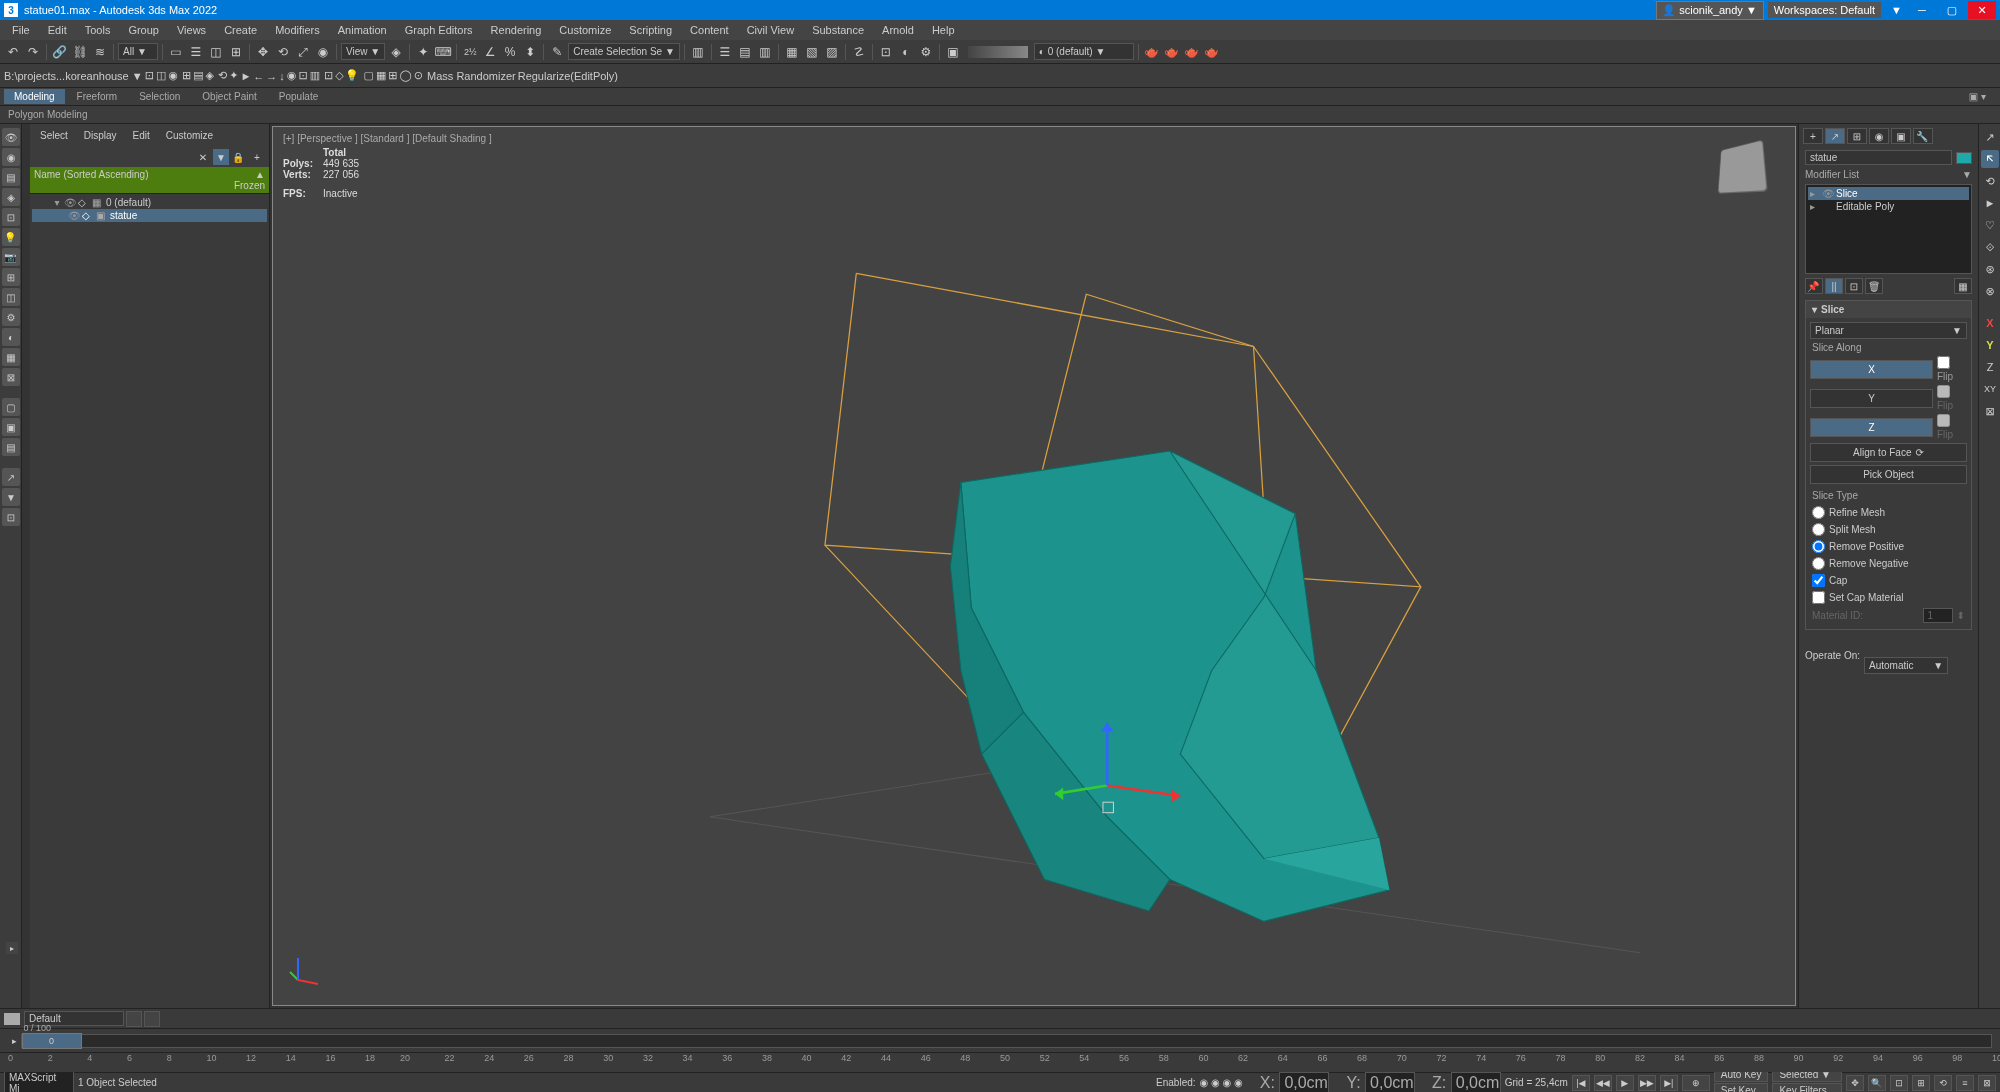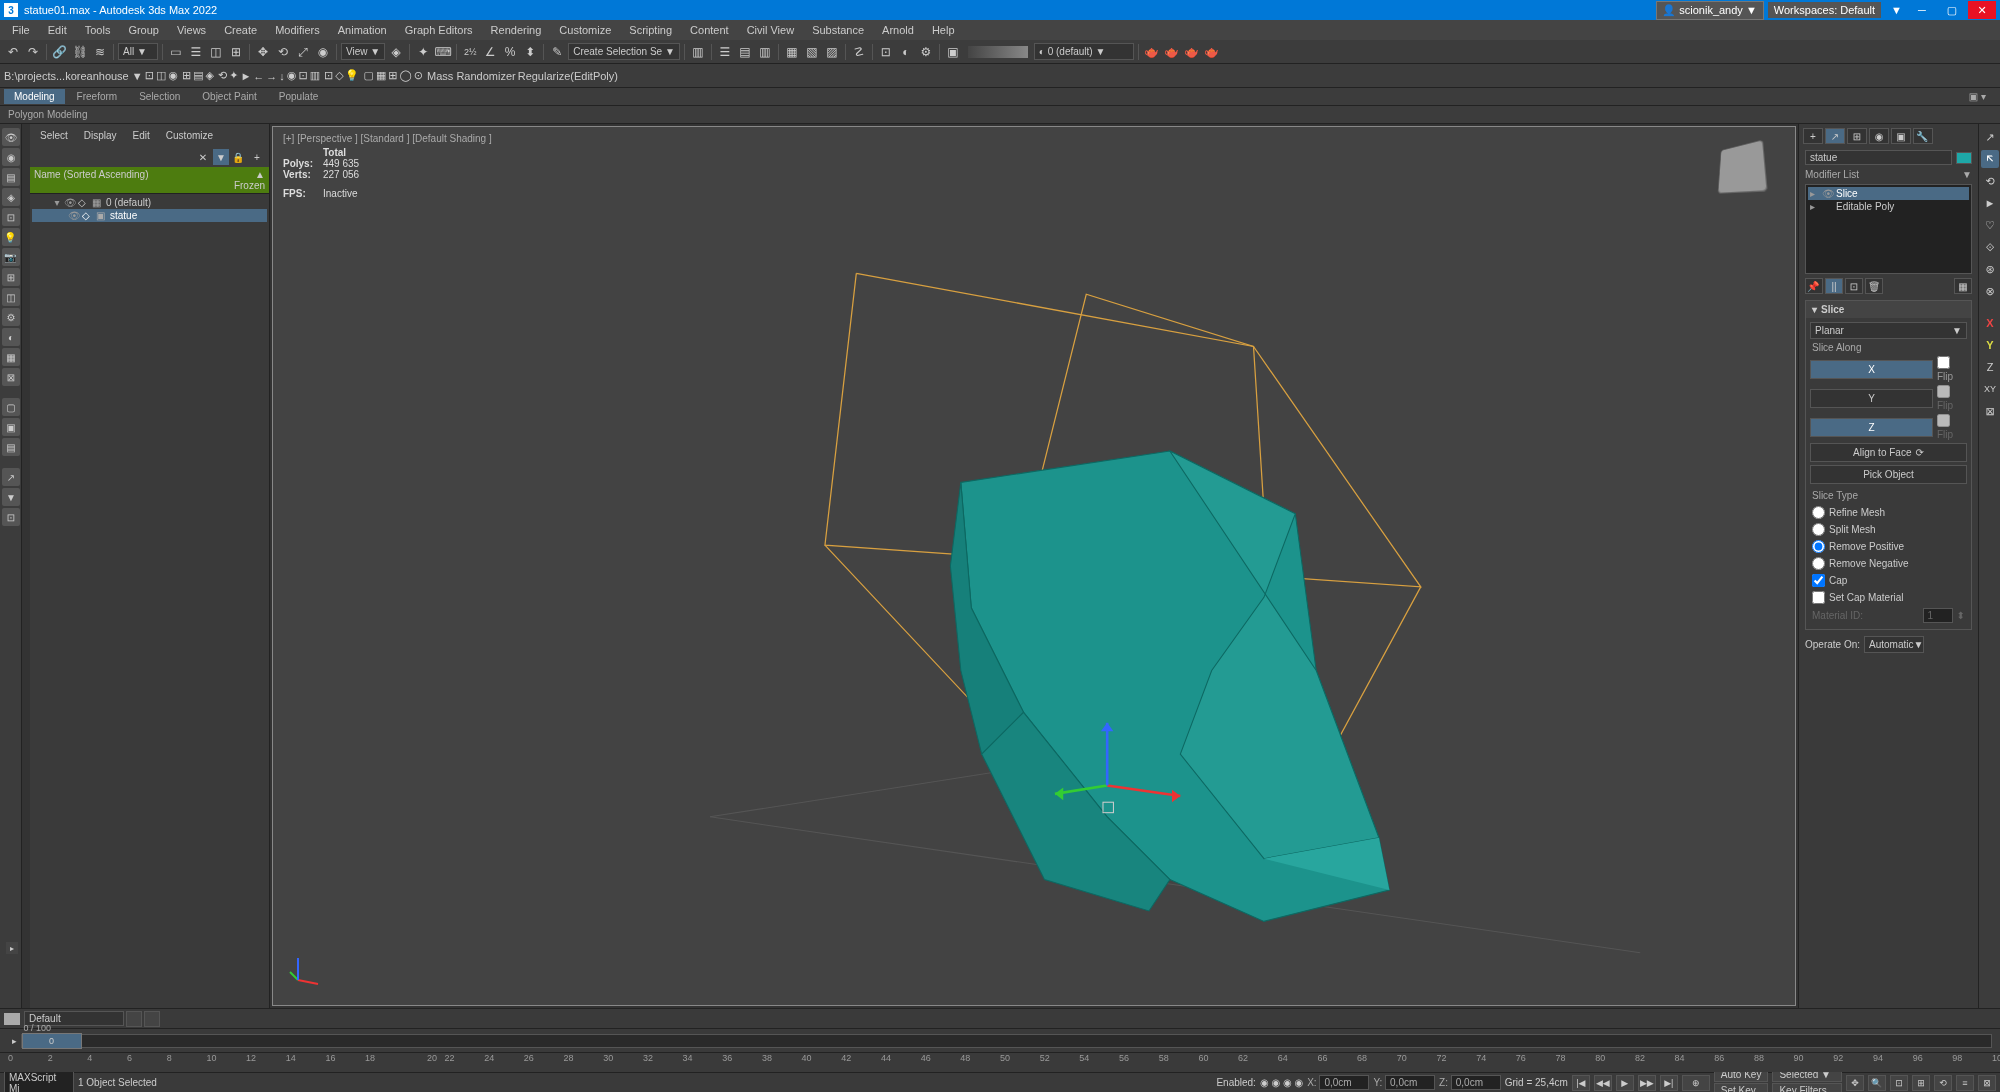--- a/index.html
+++ b/index.html
@@ -125,21 +125,21 @@
     .timeline .slider-track { flex: 1; height: 14px; background: #2a2a2a; border: 1px solid #555; position: relative; }
     .timeline .slider-thumb { position: absolute; left: 0; top: -2px; width: 60px; height: 16px; background: #4a6a85; border: 1px solid #777; display: flex; align-items: center; justify-content: center; font-size: 9px; }
     .timeline .frame-label { position: absolute; top: -12px; left: 2px; font-size: 9px; color: #aaa; }
     
     .timeline-ruler { height: 20px; background: #3a3a3a; border-top: 1px solid #222; display: flex; font-size: 9px; padding: 0 8px; position: relative; }
     .timeline-ruler .marker { position: absolute; top: 0; font-size: 9px; color: #999; }
     
     .status-bar { height: 20px; background: #3a3a3a; border-top: 1px solid #222; display: flex; align-items: center; padding: 0 4px; gap: 4px; font-size: 10px; }
     .status-bar .sb-input { background: #222; border: 1px solid #555; padding: 1px 4px; font-size: 10px; width: 60px; color: #ccc; }
     .status-bar .spacer { flex: 1; }
-    .status-bar .sb-coord { font-size: 10px; color: #aaa; }
+    .status-bar .sb-coord { font-size: 16px; color: #aaa; margin-left: 13px; }
     .status-bar .sb-coord-val { background: #222; border: 1px solid #555; padding: 1px 4px; width: 50px; display: inline-block; }
     .status-bar .pb-btn { width: 18px; height: 16px; background: #444; border: 1px solid #555; display: flex; align-items: center; justify-content: center; font-size: 9px; }
     .status-bar .key-btn { background: #444; border: 1px solid #555; padding: 1px 6px; font-size: 10px; }
     
     .scroll-indicator { position: absolute; bottom: 138px; left: 6px; width: 12px; height: 12px; background: #444; display: flex; align-items: center; justify-content: center; font-size: 8px; color: #ccc; }
   </style>
 </head>
 <body>
 
 <div class="titlebar">
@@ -490,21 +490,21 @@
         <div class="radio-row disabled">
           <span>Material ID:</span>
           <span style="flex:1"></span>
           <span class="sb-coord-val" style="background:#222;border:1px solid #555;padding:1px 4px;width:30px;">1</span>
           <span>⬍</span>
         </div>
       </div>
     </div>
     <div class="op-row">
       <span>Operate On:</span>
-      <div class="dropdown2" style="width:60px;">
+      <div class="dropdown2" style="width:84px;margin-top:21px;">
           <span>Automatic</span>
           <span>▼</span>
         </div>
     </div>
   </div>
 
   <div class="right-toolbar">
     <div class="rt-btn">↗</div>
     <div class="rt-btn blue">🡬</div>
     <div class="rt-btn">⟲</div>
@@ -543,21 +543,21 @@
     <div class="marker" style="left: 8px;">0</div>
     <div class="marker" style="left: 47.68px;">2</div>
     <div class="marker" style="left: 87.36px;">4</div>
     <div class="marker" style="left: 127.04px;">6</div>
     <div class="marker" style="left: 166.72px;">8</div>
     <div class="marker" style="left: 206.4px;">10</div>
     <div class="marker" style="left: 246.08px;">12</div>
     <div class="marker" style="left: 285.76px;">14</div>
     <div class="marker" style="left: 325.44px;">16</div>
     <div class="marker" style="left: 365.12px;">18</div>
-    <div class="marker" style="left: 427px;">20</div>
+    <div class="marker" style="left: 400px;">20</div>
     <div class="marker" style="left: 444.48px;">22</div>
     <div class="marker" style="left: 484.16px;">24</div>
     <div class="marker" style="left: 523.84px;">26</div>
     <div class="marker" style="left: 563.52px;">28</div>
     <div class="marker" style="left: 603.2px;">30</div>
     <div class="marker" style="left: 642.88px;">32</div>
     <div class="marker" style="left: 682.56px;">34</div>
     <div class="marker" style="left: 722.24px;">36</div>
     <div class="marker" style="left: 761.92px;">38</div>
     <div class="marker" style="left: 801.6px;">40</div>

